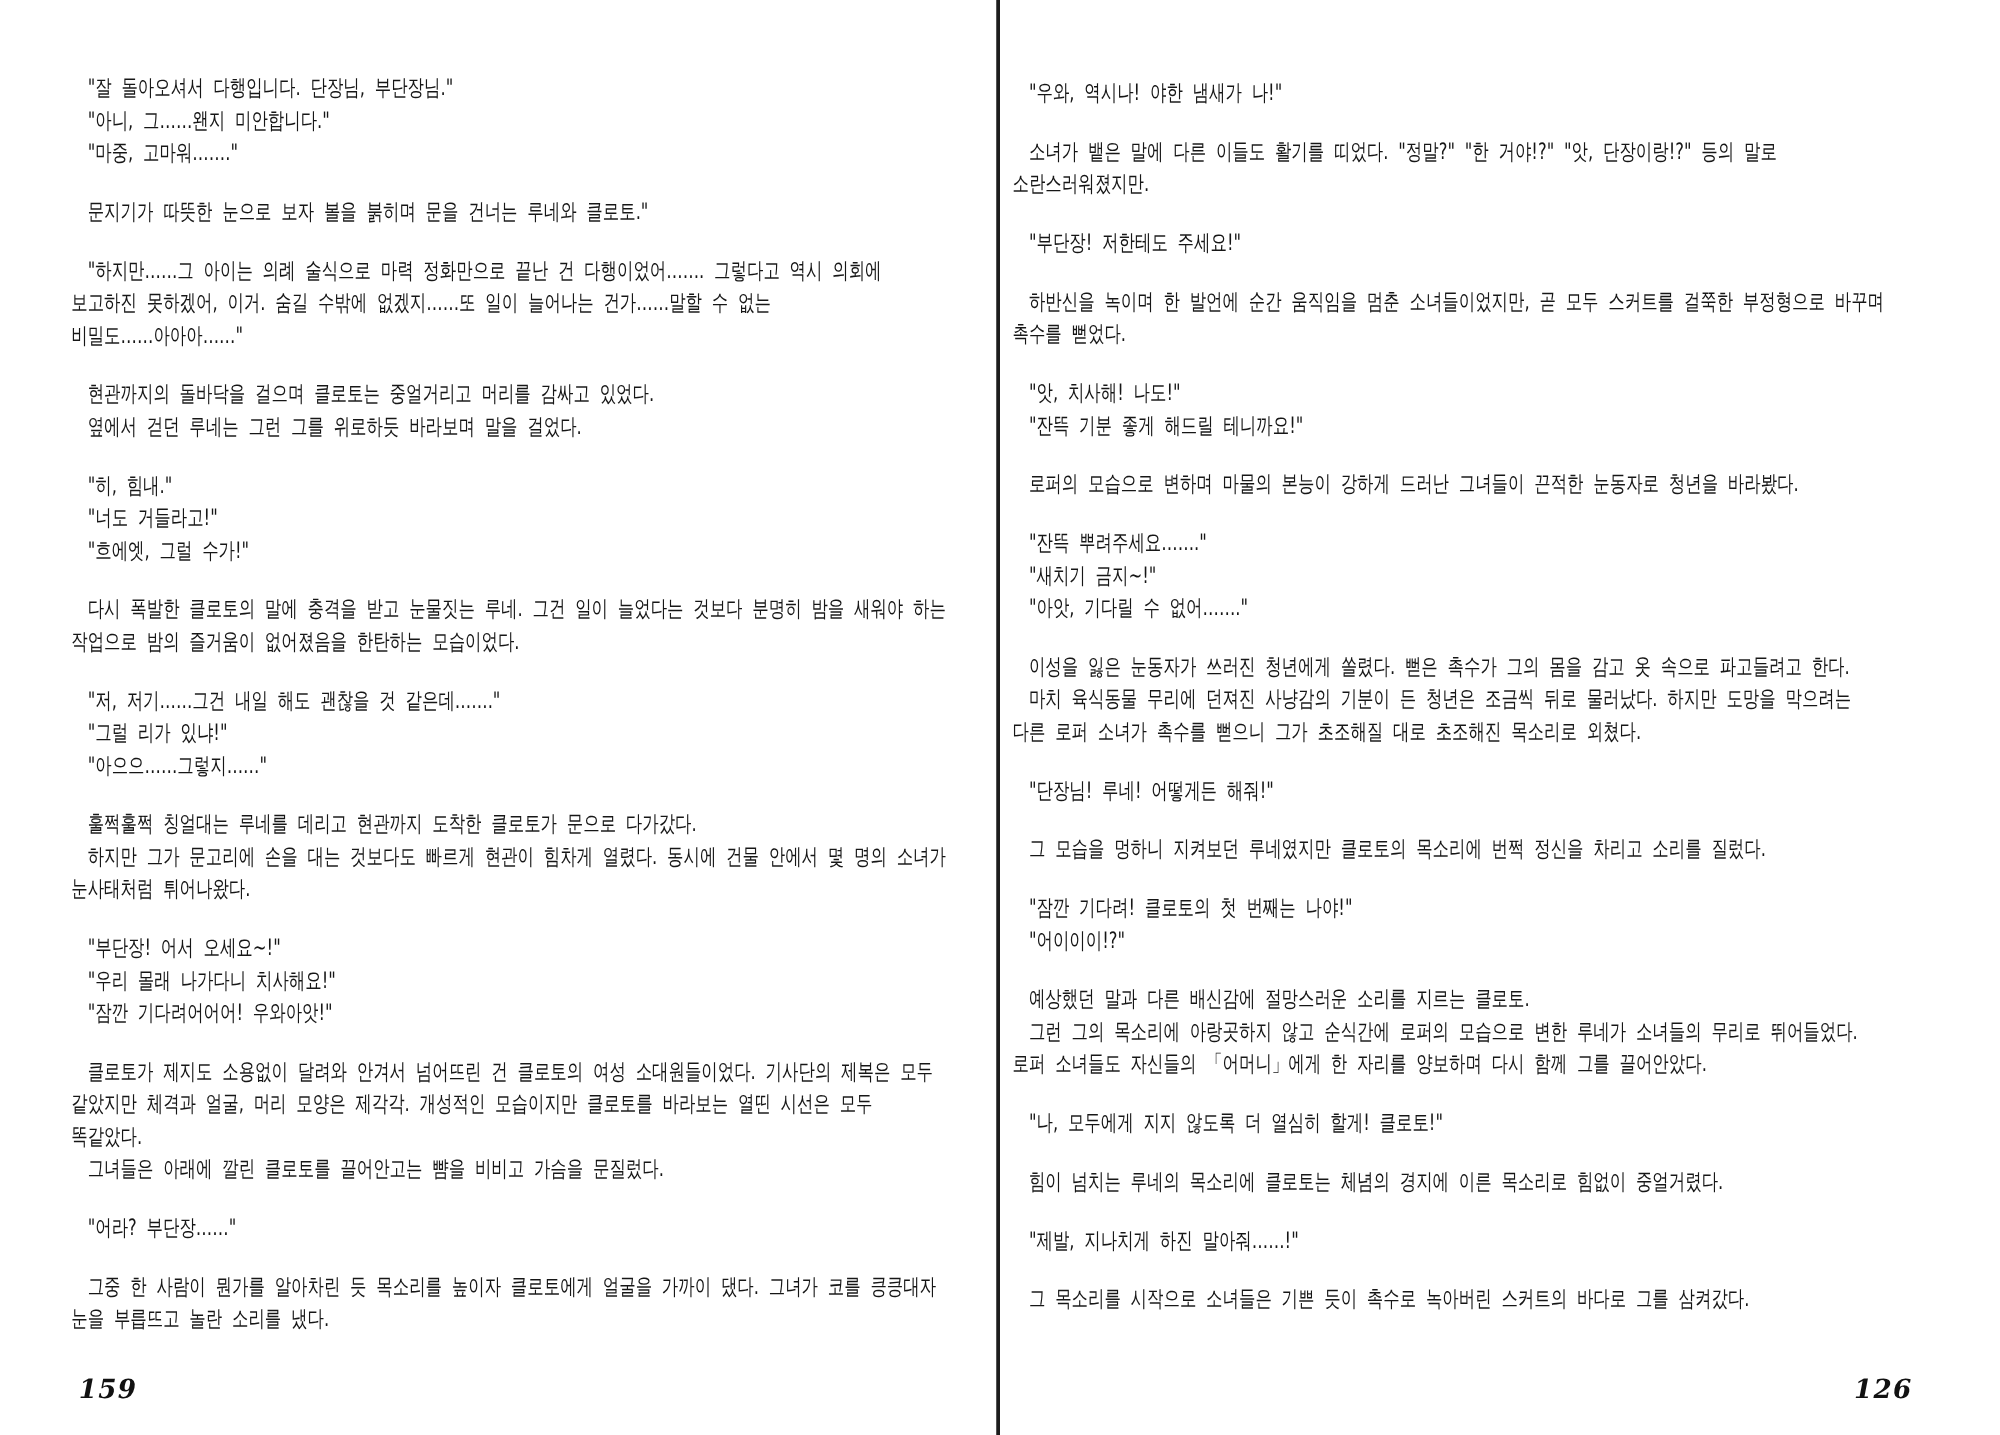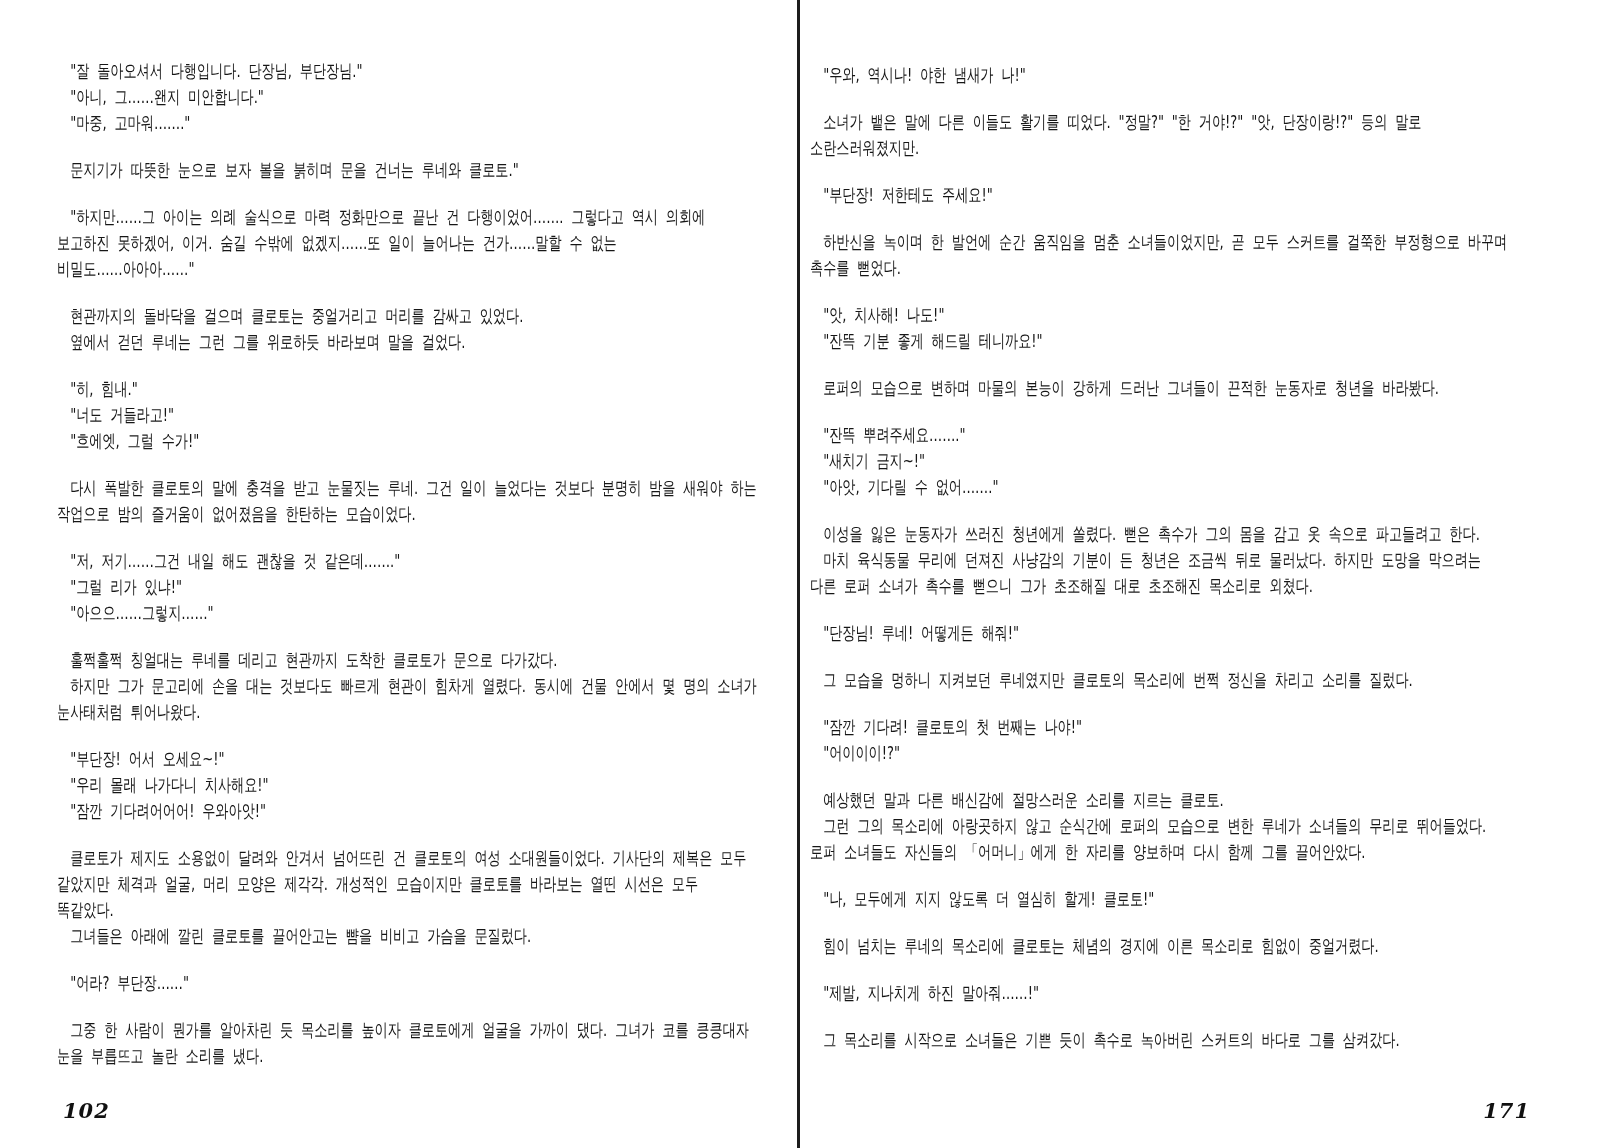--- a/index.html
+++ b/index.html
@@ -119,21 +119,21 @@
         <div class="line indent">클로토가 제지도 소용없이 달려와 안겨서 넘어뜨린 건 클로토의 여성 소대원들이었다. 기사단의 제복은 모두</div>
         <div class="line">같았지만 체격과 얼굴, 머리 모양은 제각각. 개성적인 모습이지만 클로토를 바라보는 열띤 시선은 모두</div>
         <div class="line">똑같았다.</div>
         <div class="line indent">그녀들은 아래에 깔린 클로토를 끌어안고는 뺨을 비비고 가슴을 문질렀다.</div>
         <div class="line blank"></div>
         <div class="line indent">"어라? 부단장……"</div>
         <div class="line blank"></div>
         <div class="line indent">그중 한 사람이 뭔가를 알아차린 듯 목소리를 높이자 클로토에게 얼굴을 가까이 댔다. 그녀가 코를 킁킁대자</div>
         <div class="line">눈을 부릅뜨고 놀란 소리를 냈다.</div>
       </div>
-    <div class="page-number pn-left">102</div>
+    <div class="page-number pn-left">159</div>
   </div>
 
   <div class="divider"></div>
 
   <div class="page page-right">
     <div class="text-col">
         <div class="line indent">"우와, 역시나! 야한 냄새가 나!"</div>
         <div class="line blank"></div>
         <div class="line indent">소녀가 뱉은 말에 다른 이들도 활기를 띠었다. "정말?" "한 거야!?" "앗, 단장이랑!?" 등의 말로</div>
         <div class="line">소란스러워졌지만.</div>
@@ -168,16 +168,16 @@
         <div class="line">로퍼 소녀들도 자신들의 「어머니」에게 한 자리를 양보하며 다시 함께 그를 끌어안았다.</div>
         <div class="line blank"></div>
         <div class="line indent">"나, 모두에게 지지 않도록 더 열심히 할게! 클로토!"</div>
         <div class="line blank"></div>
         <div class="line indent">힘이 넘치는 루네의 목소리에 클로토는 체념의 경지에 이른 목소리로 힘없이 중얼거렸다.</div>
         <div class="line blank"></div>
         <div class="line indent">"제발, 지나치게 하진 말아줘……!"</div>
         <div class="line blank"></div>
         <div class="line indent">그 목소리를 시작으로 소녀들은 기쁜 듯이 촉수로 녹아버린 스커트의 바다로 그를 삼켜갔다.</div>
       </div>
-    <div class="page-number pn-right">171</div>
+    <div class="page-number pn-right">126</div>
   </div>
 
 </div>
 
 </body></html>

